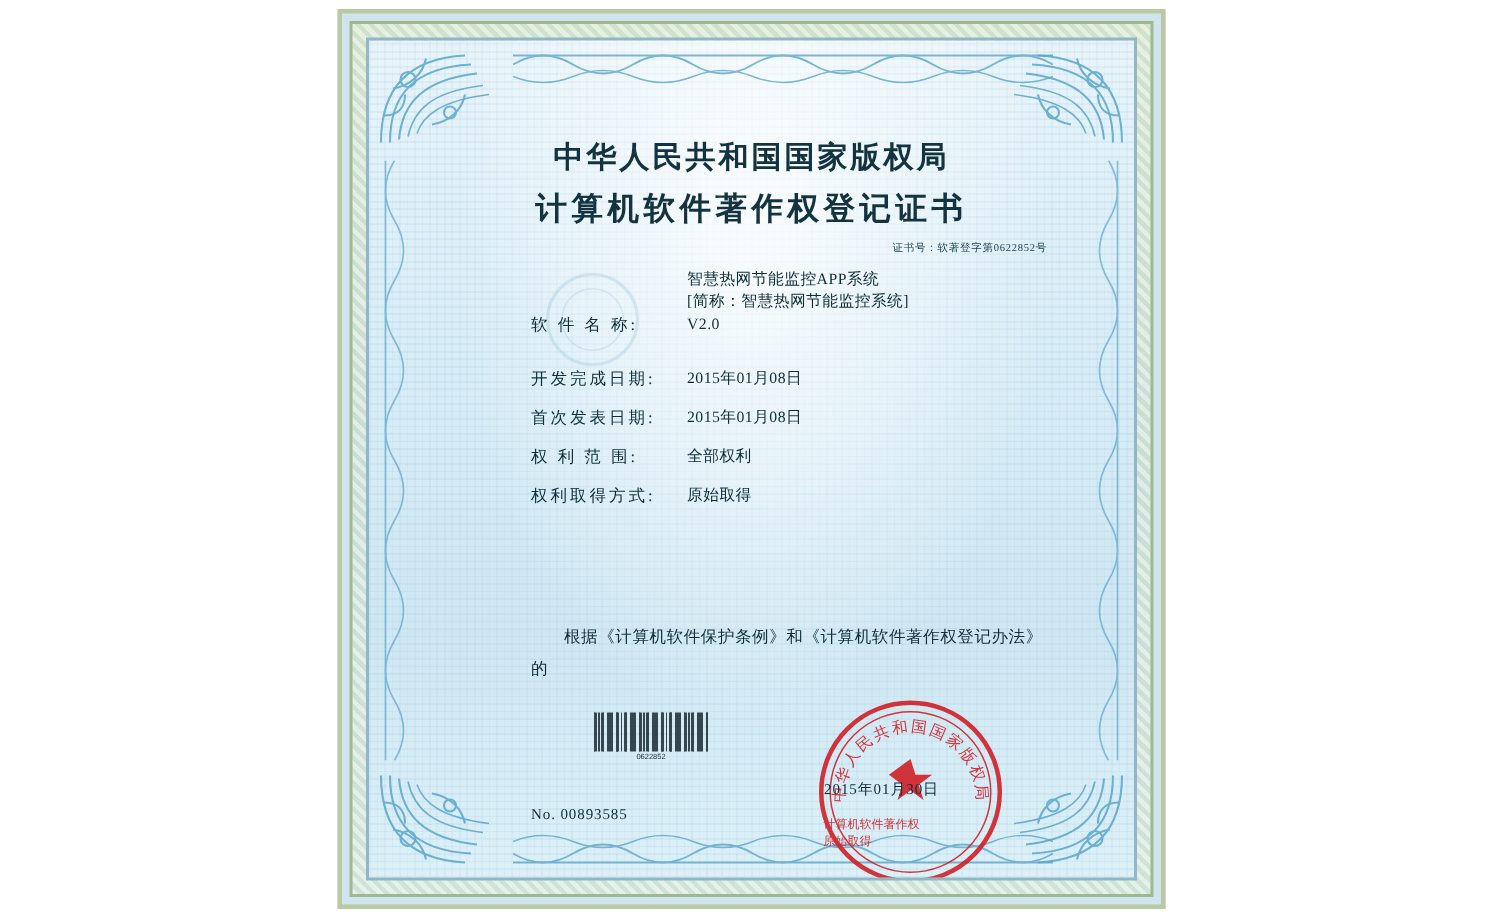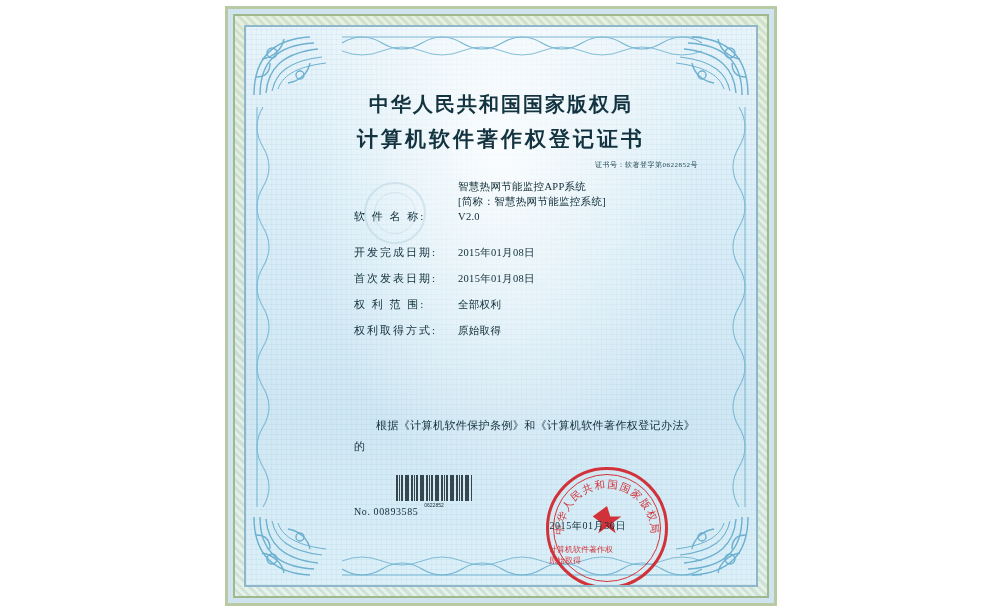--- a/index.html
+++ b/index.html
@@ -242,21 +242,21 @@
     text-align: left;
     font-family: "Liberation Serif", serif;
     font-size: 8px;
     line-height: 11px;
     color: #d2232a;
   }
 
   .footer-no {
     position: absolute;
     left: 108px;
-    bottom: 68px;
+    bottom: 36px;
     font-family: "Liberation Serif", serif;
     font-size: 10px;
     color: #0e2c36;
     letter-spacing: 0.6px;
   }
   .footer-date {
     position: absolute;
     right: 130px;
     bottom: 52px;
     font-family: "Liberation Serif", serif;

